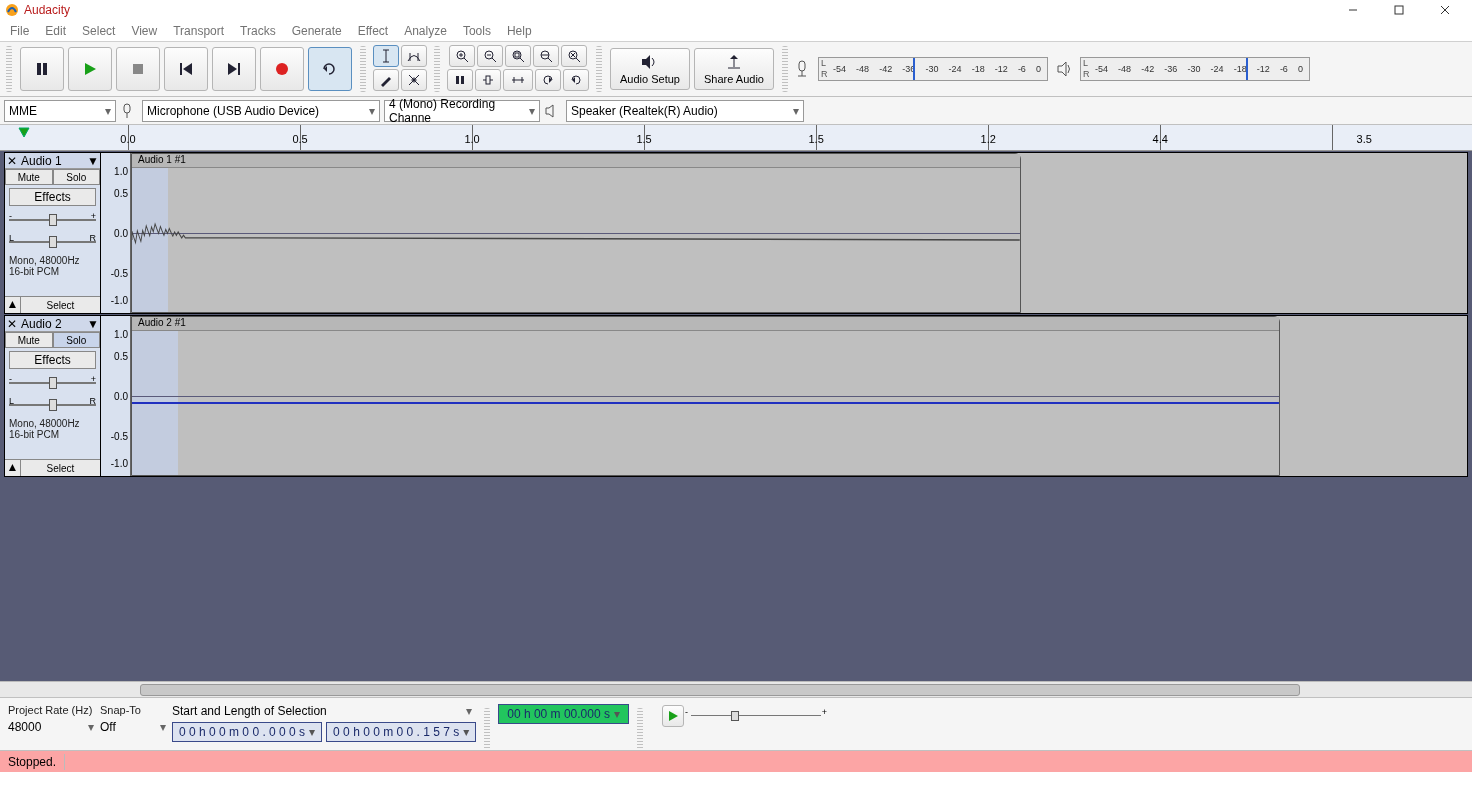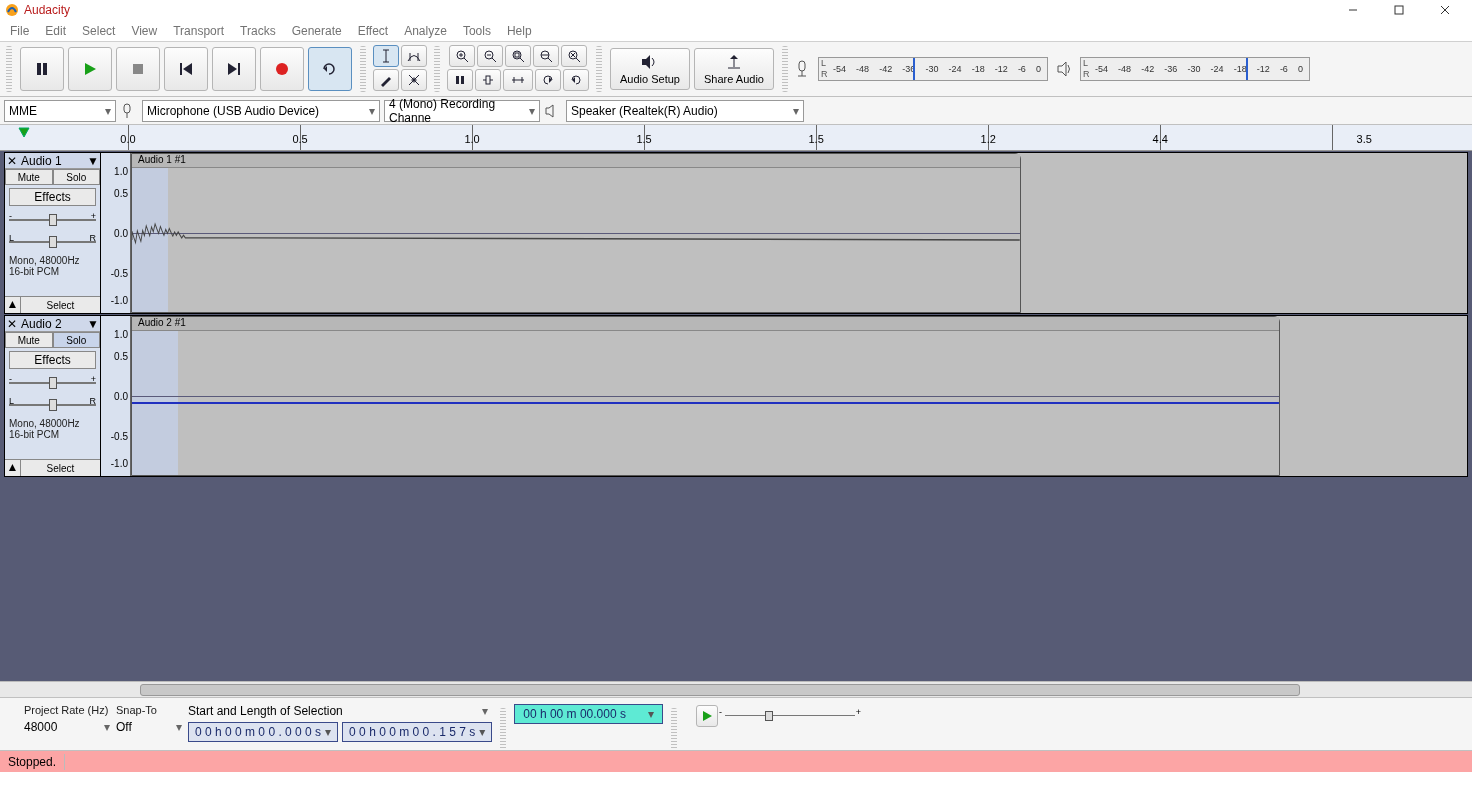--- a/index.html
+++ b/index.html
@@ -77,21 +77,21 @@
 .track .wave .clip .sel{position:absolute;top:14px;bottom:0;left:0;background:#c3ccdf;}
 .hscroll{position:absolute;left:0;right:0;bottom:0;height:16px;background:#e8e8e8;border-top:1px solid #bbb;}
 .hscroll .thumb{position:absolute;left:140px;height:12px;top:2px;width:1160px;background:#c8c8c8;border:1px solid #999;border-radius:3px;}
 
 
 .bottom{background:#f5f5f5;border-top:1px solid #c0c0c0;}
 .bottom .row{display:flex;align-items:center;padding:2px 8px;gap:6px;}
 .bottom label{font-size:11px;color:#222;}
 .timebox{border:1px solid #3a4a8a;background:#dde3f0;padding:2px 6px;font-family:monospace;font-size:12px;color:#1a2a6a;display:flex;align-items:center;}
 .timebox .dd{margin-left:4px;color:#555;}
-.bigtime{border:1px solid #3a4a8a;background:#5eead4;font-family:monospace;font-size:20px;color:#1a2a6a;padding:2px 8px;display:flex;align-items:flex-start;gap:18px;}
+.bigtime{border:1px solid #3a4a8a;background:#22c55e;font-family:monospace;font-size:20px;color:#1a2a6a;padding:2px 8px;display:flex;align-items:flex-start;}
 .bigtime .dd{font-size:12px;color:#555;margin-left:4px;}
 .playctrl{display:flex;align-items:center;gap:6px;margin-left:10px;}
 .playctrl .rail{position:relative;width:130px;height:10px;}
 .playctrl .rail:before{content:"";position:absolute;top:4px;left:0;right:0;height:1px;background:#777;}
 .playctrl .rail .thumb{position:absolute;top:0;left:40px;width:8px;height:10px;background:#ddd;border:1px solid #555;}
 
 
 .status{height:22px;border-top:1px solid #c0c0c0;display:flex;align-items:center;padding:0 8px;background:#fca5a5;}
 .status .sep{width:1px;height:16px;background:#bbb;margin:0 8px;}
 
@@ -522,21 +522,21 @@
           </svg>
         </div>
       </div>
     </div>
     <div class="hscroll">
       <div class="thumb"></div>
     </div>
 </div>
 
 <div class="bottom">
-  <div class="row" style="height:52px;align-items:flex-start;padding-top:6px;margin-left:16px;">
+  <div class="row" style="height:52px;align-items:flex-start;padding-top:6px;">
     <div style="display:flex;flex-direction:column;gap:4px;">
       <label>Project Rate (Hz)</label>
       <div class="sel" style="width:86px">
           <span>48000</span>
           <span class="chev">▾</span>
         </div>
     </div>
     <div style="display:flex;flex-direction:column;gap:4px;">
       <label>Snap-To</label>
       <div class="sel" style="width:66px">

